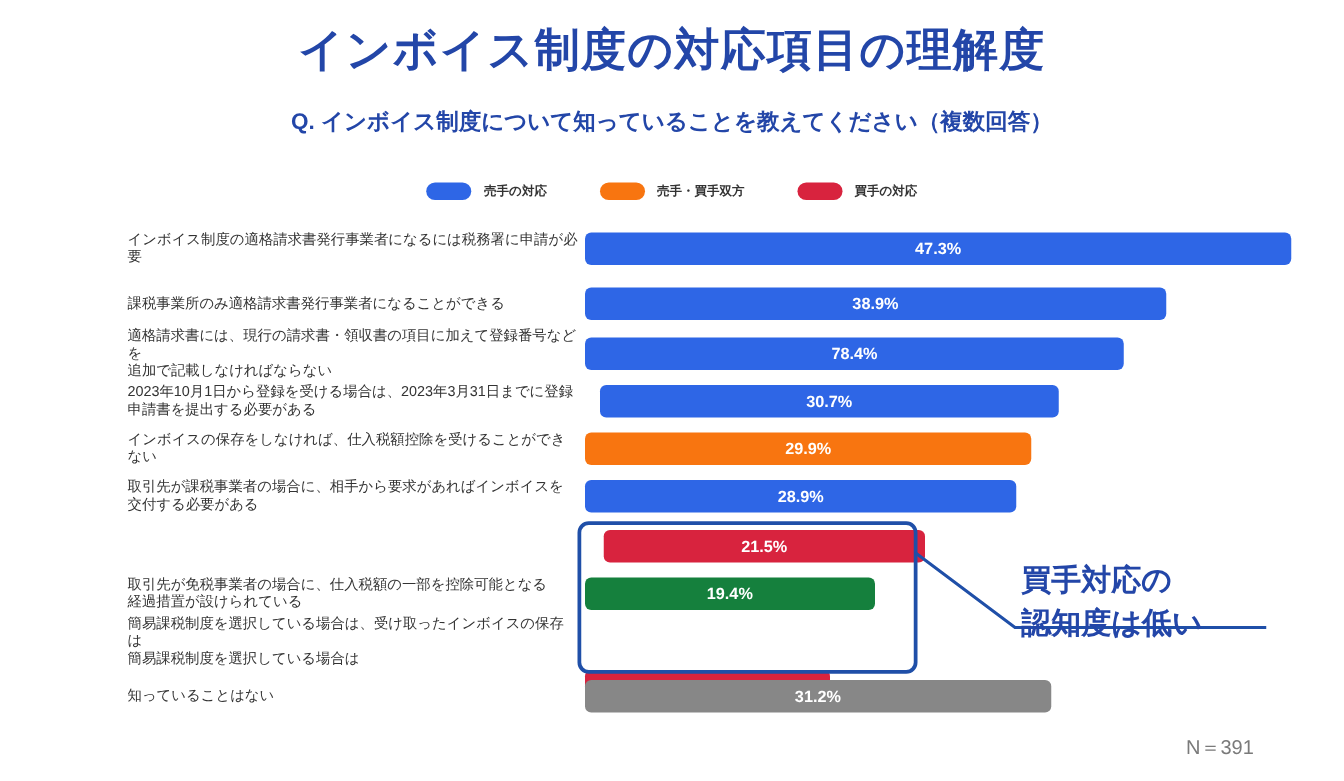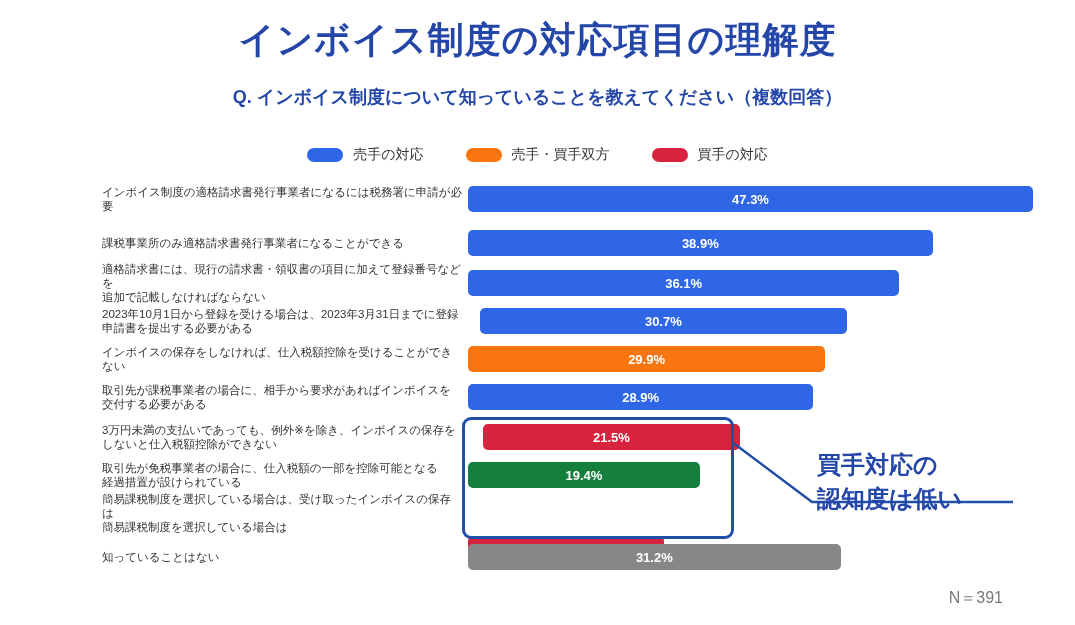--- a/index.html
+++ b/index.html
@@ -57,22 +57,22 @@
     align-items: center;
     gap: 10px;
   }
   .legend-swatch {
     width: 36px;
     height: 14px;
     border-radius: 7px;
     display: block;
   }
   .legend-label {
-    font-size: 14px;
-    font-weight: normal;
+    font-size: 10px;
+    font-weight: bold;
     color: #333333;
     white-space: nowrap;
   }
 
   
   #plot {
     position: absolute;
     top: 182px;
     left: 0;
     width: 1075px;
@@ -201,21 +201,21 @@
         </div>
       </div>
     </div>
     <div class="row" style="top: 88px;">
       <div class="row-label">
         <div>適格請求書には、現行の請求書・領収書の項目に加えて登録番号などを</div>
         <div>追加で記載しなければならない</div>
       </div>
       <div class="bar-track" style="width: 431.216px;">
         <div class="bar" style="background: rgb(46, 102, 230); width: 100%;">
-          <span class="bar-value">36.1%</span>
+          <span class="bar-value">78.4%</span>
         </div>
       </div>
     </div>
     <div class="row" style="top: 126px;">
       <div class="row-label">
         <div>2023年10月1日から登録を受ける場合は、2023年3月31日までに登録</div>
         <div>申請書を提出する必要がある</div>
       </div>
       <div class="bar-track" style="width: 366.712px;">
         <div class="bar" style="background: rgb(46, 102, 230); width: 100%; margin-left: 12px;">
@@ -238,24 +238,20 @@
         <div>取引先が課税事業者の場合に、相手から要求があればインボイスを</div>
         <div>交付する必要がある</div>
       </div>
       <div class="bar-track" style="width: 345.211px; text-align: center;">
         <div class="bar" style="background: rgb(46, 102, 230); width: 100%;">
           <span class="bar-value">28.9%</span>
         </div>
       </div>
     </div>
     <div class="row" style="top: 242px;">
-      <div class="row-label">
-        <div>3万円未満の支払いであっても、例外※を除き、インボイスの保存を</div>
-        <div>しないと仕入税額控除ができない</div>
-      </div>
       <div class="bar-track" style="width: 256.818px; padding-left: 15px;">
         <div class="bar" style="background: rgb(216, 35, 62); width: 100%;">
           <span class="bar-value">21.5%</span>
         </div>
       </div>
     </div>
     <div class="row" style="top: 280px;">
       <div class="row-label">
         <div>取引先が免税事業者の場合に、仕入税額の一部を控除可能となる</div>
         <div>経過措置が設けられている</div>

